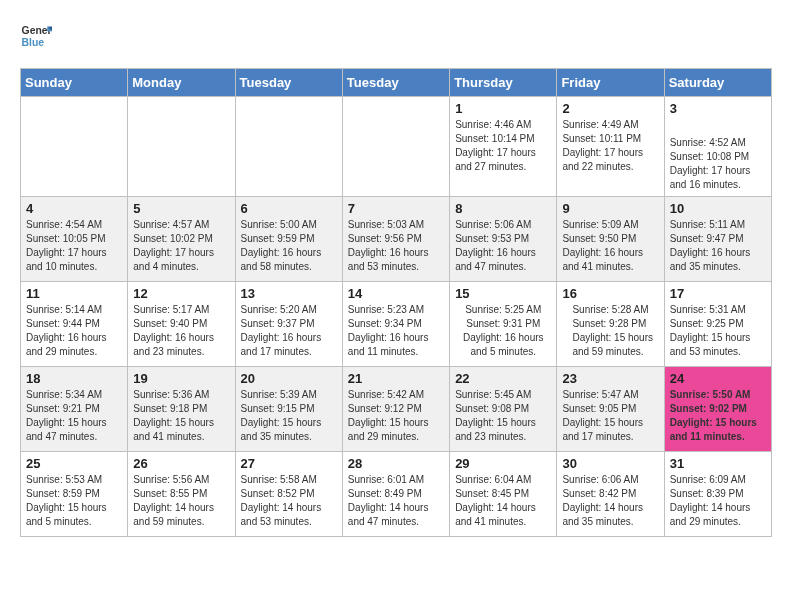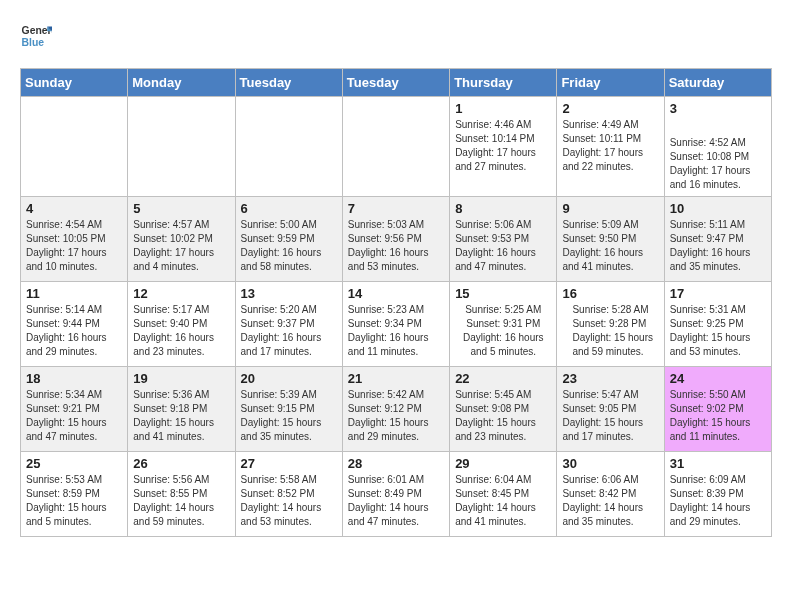--- a/index.html
+++ b/index.html
@@ -251,23 +251,23 @@
           <div class="day-info" style="white-space: pre-line;">Sunrise: 5:45 AM
 Sunset: 9:08 PM
 Daylight: 15 hours and 23 minutes.</div>
         </td>
         <td style="background: rgb(240, 240, 240);">
           <div class="day-number">23</div>
           <div class="day-info" style="white-space: pre-line;">Sunrise: 5:47 AM
 Sunset: 9:05 PM
 Daylight: 15 hours and 17 minutes.</div>
         </td>
-        <td style="background: #f0abfc;">
+        <td style="background: #ec4899;">
           <div class="day-number">24</div>
-          <div class="day-info" style="white-space: pre-line;">Sunrise: 5:50 AM
+          <div class="day-info" style="white-space: pre-line; font-weight: bold;">Sunrise: 5:50 AM
 Sunset: 9:02 PM
 Daylight: 15 hours and 11 minutes.</div>
         </td>
       </tr>
       <tr>
         <td>
           <div class="day-number">25</div>
           <div class="day-info" style="white-space: pre-line;">Sunrise: 5:53 AM
 Sunset: 8:59 PM
 Daylight: 15 hours and 5 minutes.</div>

